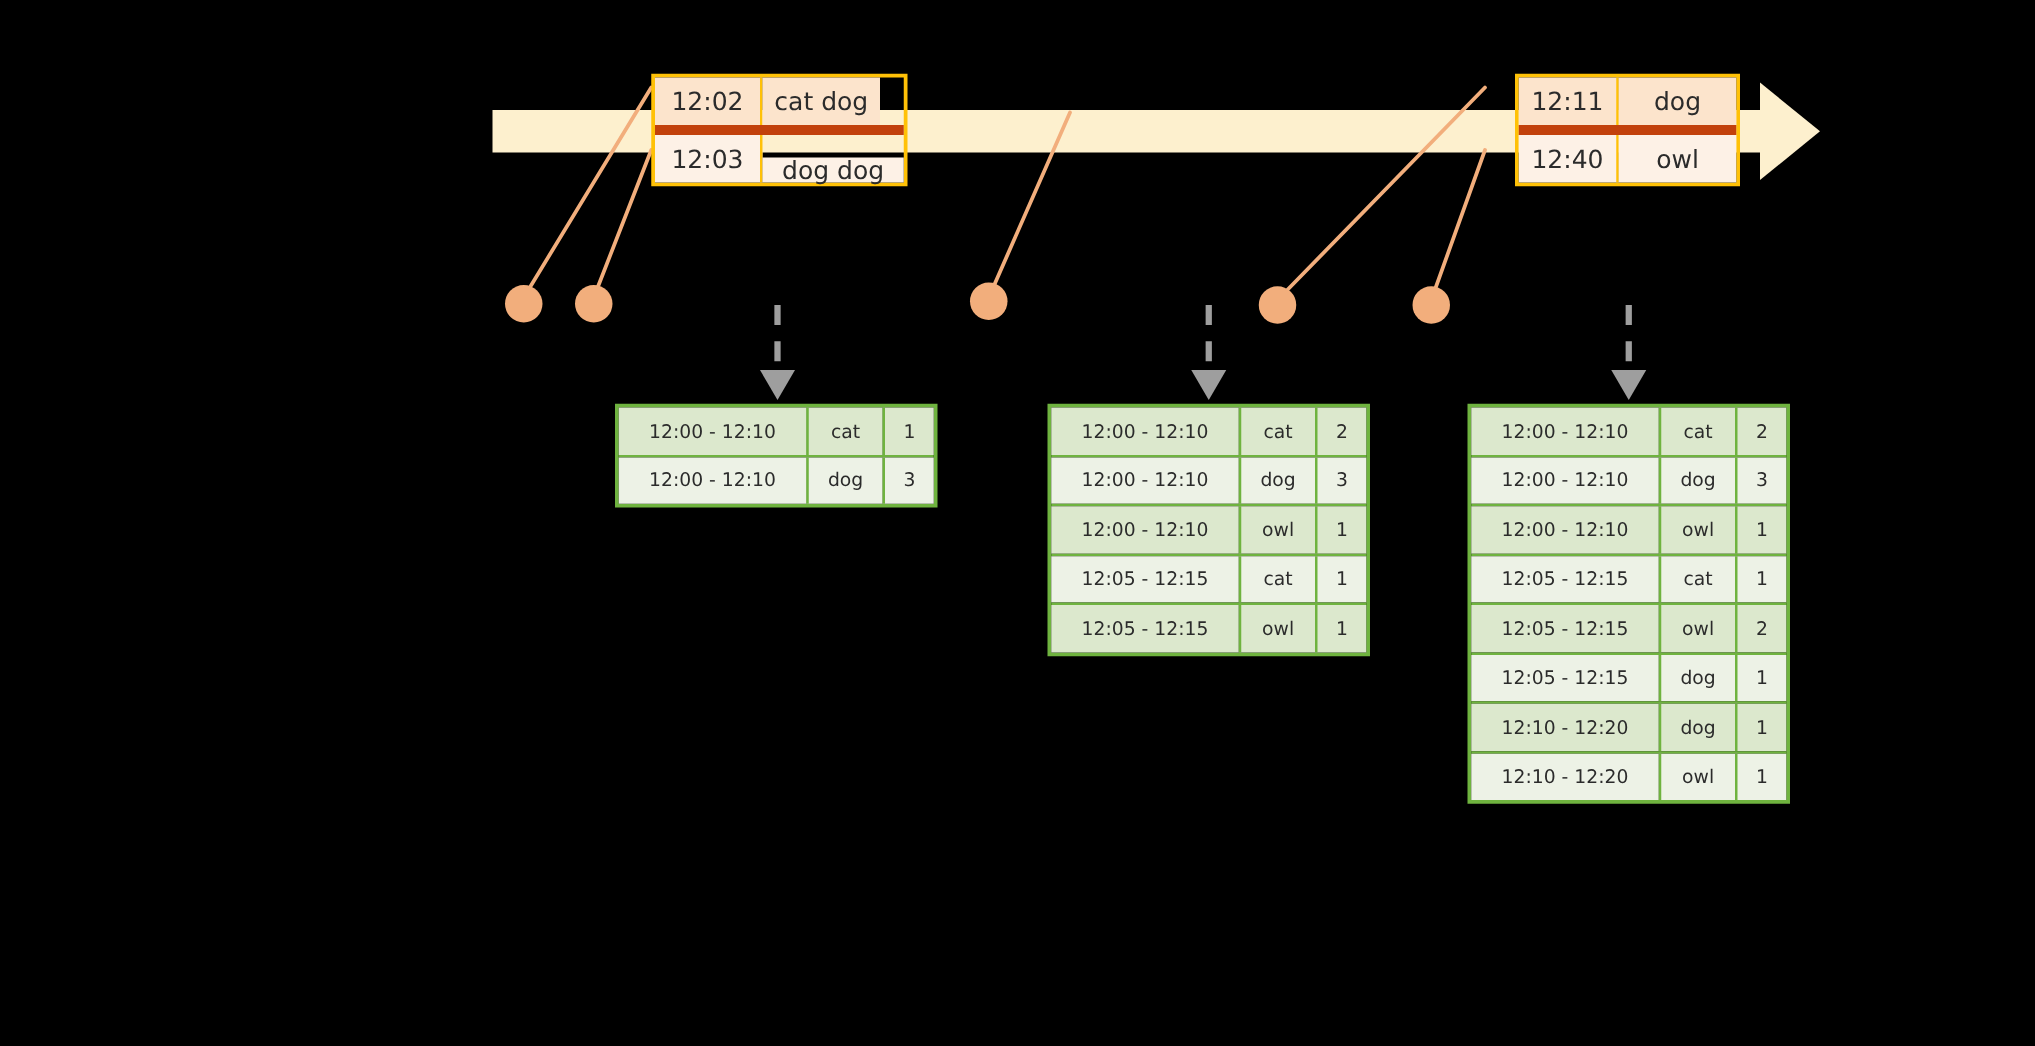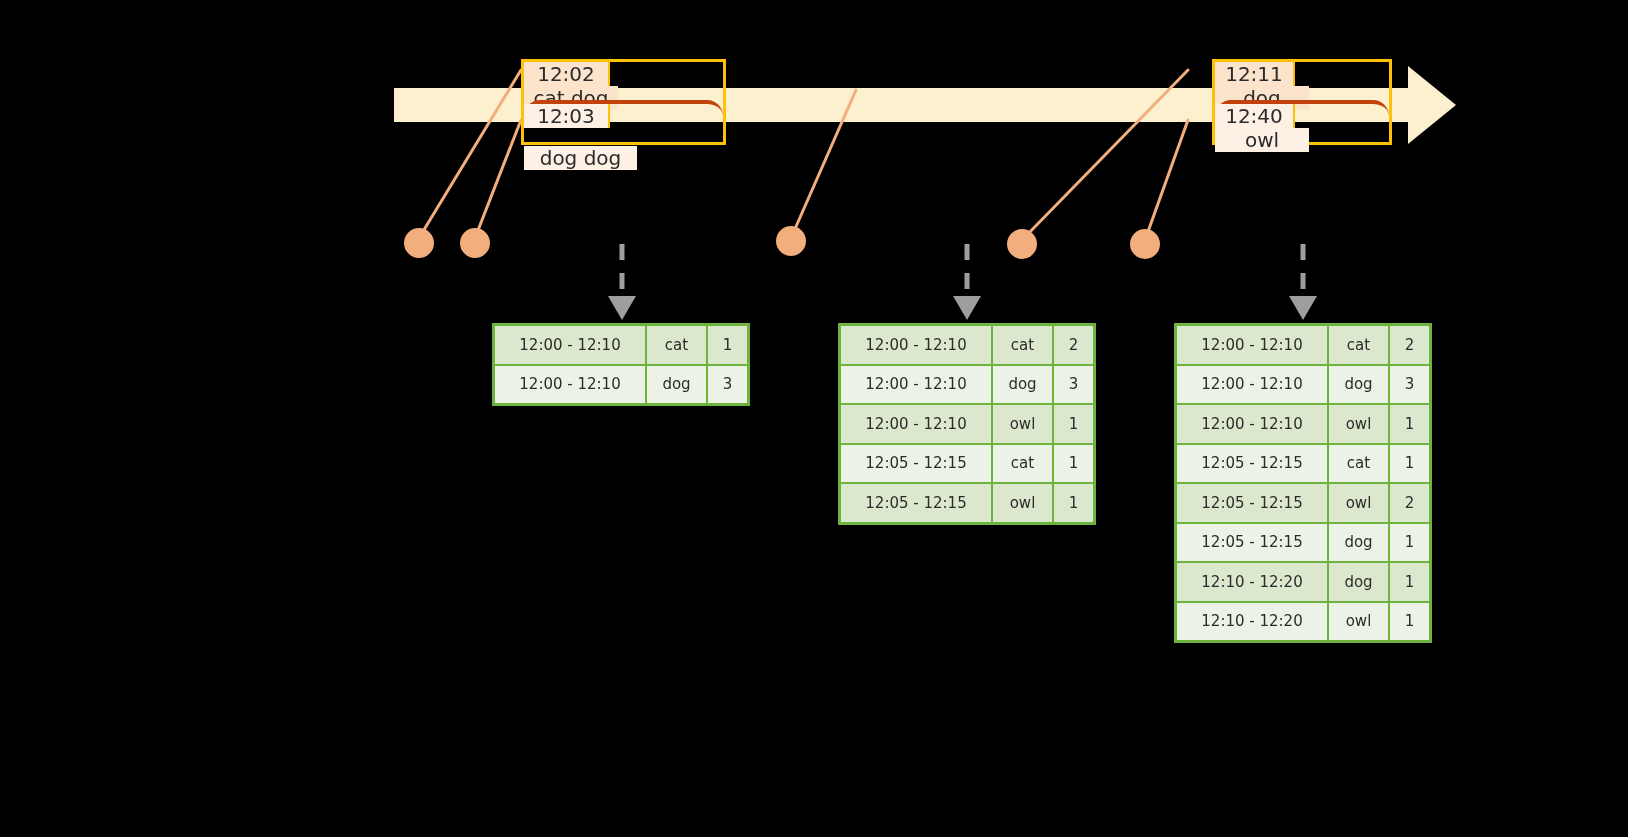--- a/index.html
+++ b/index.html
@@ -32,26 +32,25 @@
   .event-box {
     position: absolute;
     border: 3px solid #FFC107;
     box-sizing: border-box;
     display: flex;
     flex-direction: column;
     z-index: 5;
   }
   .event-row {
     display: flex;
-    flex-direction: column;
+    flex-direction: row;
     height: 38px;
   }
   .event-row + .event-row {
-    border-top: 4px solid #c2410c;
-    border-radius: 16px;
+    border-top: 8px solid #c2410c;
   }
   .event-time, .event-words {
     display: flex;
     align-items: center;
     justify-content: center;
     font-size: 20px;
     color: #2b2b2b;
     box-sizing: border-box;
     white-space: nowrap;
   }

